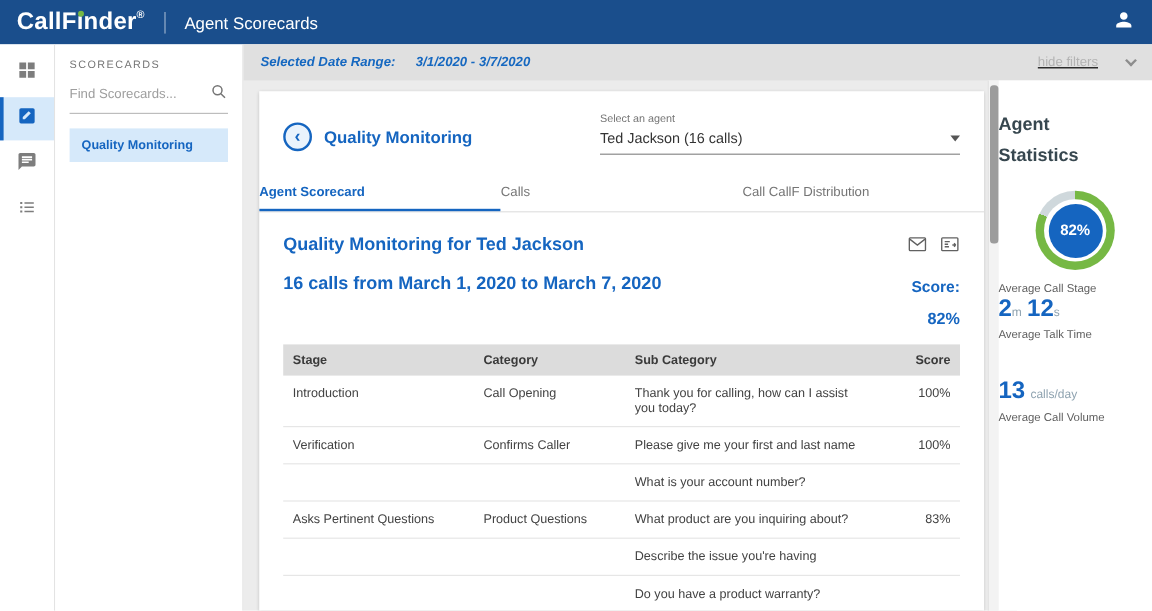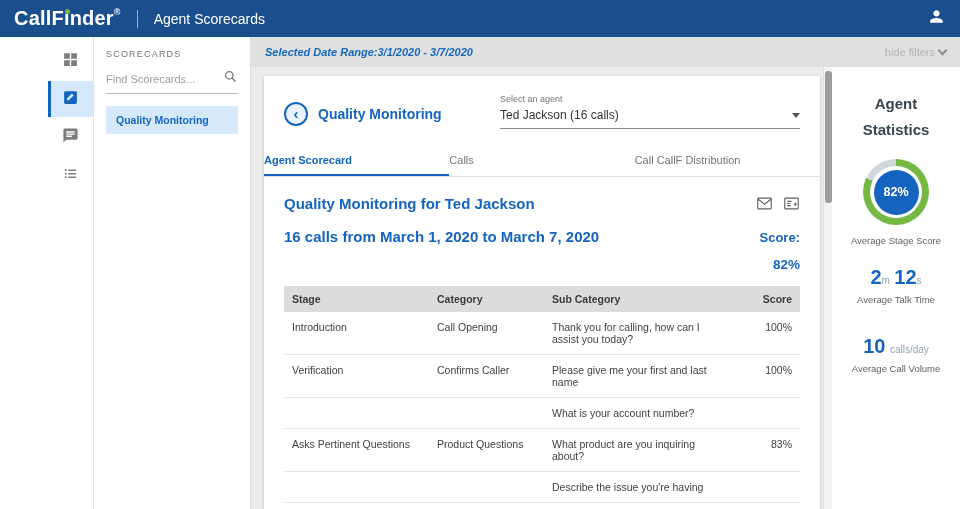--- a/index.html
+++ b/index.html
@@ -10,42 +10,42 @@
   .topbar { height:37px; background:var(--topbar,#1a4e8c); display:flex; align-items:center; padding-left:14px; }
   .logo { color:#fff; font-size:20px; font-weight:bold; letter-spacing:.2px; white-space:nowrap; }
   .logo-i { position:relative; }
   .logo-i::after { content:""; position:absolute; left:1px; top:2px; width:5px; height:5px; border-radius:50%; background:var(--green,#76b844); }
   .logo-reg { font-size:9px; vertical-align:top; }
   .topbar-divider { width:1px; height:18px; background:rgba(255,255,255,.55); margin:0 16px; }
   .topbar-title { color:#fff; font-size:14px; }
   .topbar-right { margin-left:auto; padding-right:14px; display:flex; align-items:center; }
 
   
-  .shell { display:flex; height:472px;padding-left:48px; }
+  .shell { display:flex; height:472px; }
 
   .rail { width:46px; background:#fff; border-right:1px solid #e3e3e3; padding-top:6px; flex:0 0 auto; }
   .rail-item { height:36px; margin-bottom:2px; display:flex; align-items:center; justify-content:center; position:relative; cursor:pointer; }
   .rail-item svg { fill:#7d7d7d; }
   .rail-item.active { background:var(--highlight,#d6e9fa); }
   .rail-item.active::before { content:""; position:absolute; left:0; top:0; bottom:0; width:3px; background:var(--accent,#1565c0); }
   .rail-item.active svg { fill:var(--accent,#1565c0); }
 
   .sidebar { width:157px; background:#fff; border-right:1px solid #e0e0e0; padding:12px 12px 0; flex:0 0 auto; }
   .sidebar-label { font-size:9px; color:#757575; letter-spacing:1.2px; margin-bottom:10px; }
   .search-row { display:flex; align-items:center; border-bottom:1px solid #bdbdbd; padding-bottom:5px; }
   .search-input { border:none; outline:none; flex:1; min-width:0; font-size:11px; color:#333; font-family:inherit; }
   .search-input::placeholder { color:#9e9e9e; }
   .sidebar-item { margin-top:12px; background:var(--highlight,#d6e9fa); color:var(--accent,#1565c0); font-size:10.5px; font-weight:bold; padding:8px 10px; cursor:pointer; }
 
   
   .main { flex:1; min-width:0; display:flex; flex-direction:column; background:#ececec; }
   .filterbar { height:30px; background:#e0e0e0; display:flex; align-items:center; padding:0 14px; flex:0 0 auto; }
   .fb-label, .fb-range { color:#1668c0; font-size:11px; font-weight:bold; font-style:italic; }
-  .fb-range { margin-left:0;font-style:italic; }
-  .fb-right { margin-left:auto; display:flex; align-items:center; gap:4px; cursor:pointer; }
+  .fb-range { margin-left:17px;font-style:italic; }
+  .fb-right { margin-left:auto; display:flex; align-items:center; gap:24px; cursor:pointer;text-decoration:underline; }
   .fb-hide { color:#b3b3b3; font-size:11px; }
   .chev { width:7px; height:7px; border-right:2px solid #8d8d8d; border-bottom:2px solid #8d8d8d; transform:rotate(45deg); margin-top:-4px; }
 
   .content { flex:1; display:flex; min-height:0; }
   .card-wrap { flex:1; min-width:0; padding:9px 3px 0 13px; }
   .card { background:#fff; height:100%; box-shadow:0 1px 3px rgba(0,0,0,.22); padding-top:18px; overflow:hidden; }
 
   .card-head { display:flex; align-items:flex-start; padding:0 20px; }
   .title-group { display:flex; align-items:center; gap:10px; margin-top:8px; }
   .back-btn { width:24px; height:24px; border-radius:50%; border:2px solid var(--accent,#1565c0); background:#eaf3fc; color:var(--accent,#1565c0); font-size:15px; font-weight:bold; display:flex; align-items:center; justify-content:center; cursor:pointer; line-height:1; padding-bottom:2px; }
@@ -73,27 +73,27 @@
   .trow { display:flex; padding:9px 8px; border-bottom:1px solid #e6e6e6; font-size:10.5px; color:#424242; align-items:flex-start; }
   .c1 { width:29%; padding-right:10px; }
   .c2 { width:23%; padding-right:10px; }
   .c3 { flex:1; padding-right:24px; }
   .c4 { width:48px; text-align:right; flex:0 0 auto; }
 
   .scrollbar { width:9px; background:#f3f3f3; border-left:1px solid #e0e0e0; position:relative; flex:0 0 auto; }
   .scroll-thumb { position:absolute; top:4px; left:1px; width:7px; height:132px; background:#9c9c9c; border-radius:3px; cursor:pointer; }
 
   
-  .stats { width:128px; background:#fff; flex:0 0 auto; padding-top:24px; text-align:center; }
+  .stats { width:128px; background:#fff; flex:0 0 auto; padding-top:24px; text-align:left; }
   .stats-title { font-size:15px; font-weight:bold; color:#37474f; line-height:26px; }
   .donut { width:66px; height:66px; border-radius:50%; margin:16px auto 10px; display:flex; align-items:center; justify-content:center; }
   .donut-hole { width:52px; height:52px; border-radius:50%; background:#fff; display:flex; align-items:center; justify-content:center; }
   .donut-core { width:45px; height:45px; border-radius:50%; background:var(--accent,#1565c0); color:#fff; font-size:12.5px; font-weight:bold; display:flex; align-items:center; justify-content:center; }
   .stat-label { font-size:9.5px; color:#5f5f5f; }
-  .talk { margin-top:20px; margin-bottom:5px; }
+  .talk { margin-bottom:5px; }
   .big-num { color:var(--accent,#1565c0); font-size:20px; font-weight:bold; }
   .small-unit { color:#8fa3b0; font-size:10px; }
   .volume { margin-top:30px; margin-bottom:5px; }
 </style>
 </head>
 <body>
 
 <div class="topbar">
   <div class="logo">
     <span>CallF</span><span class="logo-i">ı</span><span>nder</span><span class="logo-reg">®</span>
@@ -272,27 +272,27 @@
       <div class="stats">
         <div class="stats-title">
           <div>Agent</div>
           <div>Statistics</div>
         </div>
         <div class="donut" style="background: conic-gradient(rgb(118, 184, 68) 0deg, rgb(118, 184, 68) 82%, rgb(207, 216, 220) 0deg);">
           <div class="donut-hole">
             <div class="donut-core">82%</div>
           </div>
         </div>
-        <div class="stat-label">Average Stage Score</div>
+        <div class="stat-label">Average Call Stage</div>
         <div class="talk">
           <span class="big-num">2</span><span class="small-unit">m</span>
           <span class="big-num">12</span><span class="small-unit">s</span>
         </div>
         <div class="stat-label">Average Talk Time</div>
         <div class="volume">
-          <span class="big-num">10</span>
+          <span class="big-num">13</span>
           <span class="small-unit">calls/day</span>
         </div>
         <div class="stat-label">Average Call Volume</div>
       </div>
     </div>
   </div>
 </div>
 
 </body></html>

